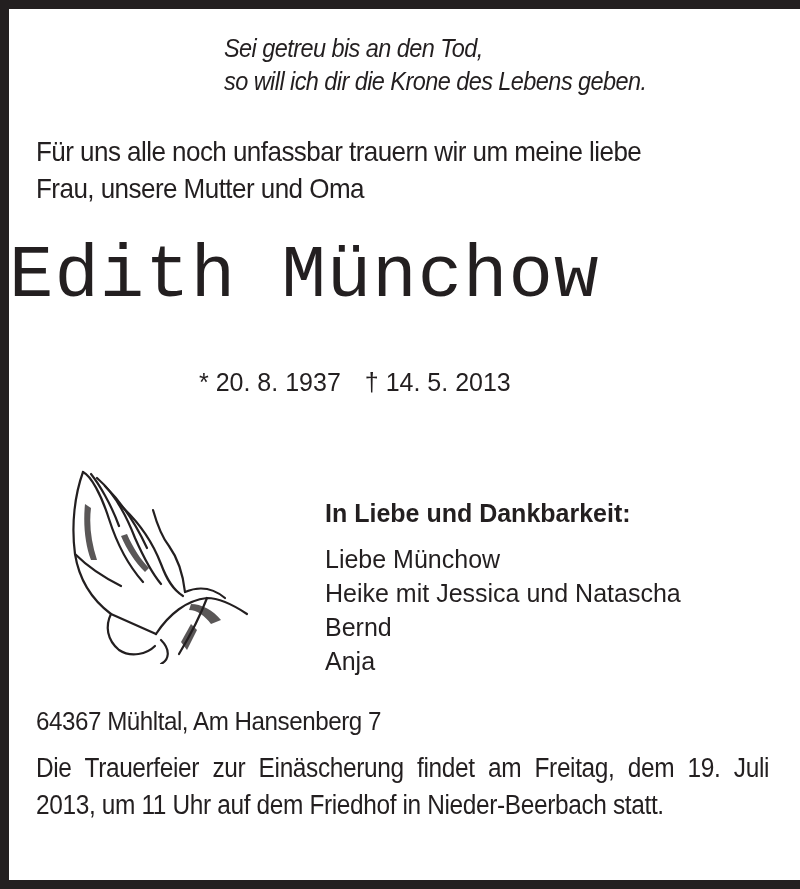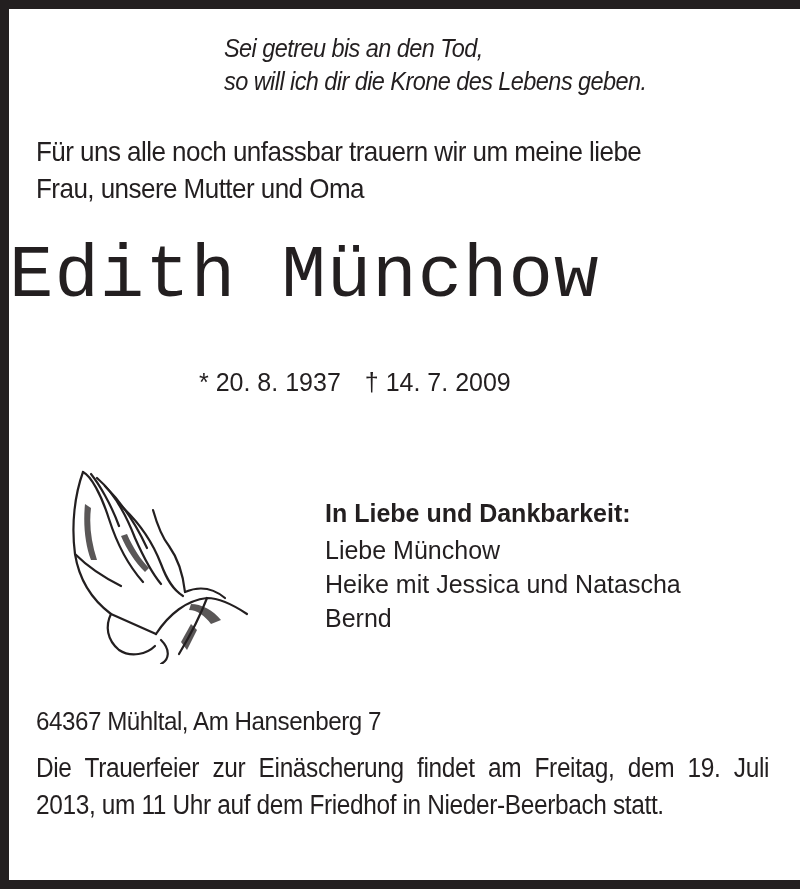--- a/index.html
+++ b/index.html
@@ -27,21 +27,21 @@
     .maiden {
       position: absolute; left: 0; right: 0; top: 317px; text-align: center;
       font-size: 25px; line-height: 32px;
     }
     .dates {
       position: absolute; left: 190px; top: 357px; font-size: 25px; line-height: 32px;
       display: flex; gap: 24px;
     }
     .hands { position: absolute; left: 52px; top: 455px; width: 190px; height: 200px; }
     .mourners { position: absolute; left: 316px; top: 487px; font-size: 25px; line-height: 34px; }
-    .mourners .head { font-weight: bold; margin-bottom: 3px; }
+    .mourners .head { font-weight: bold; margin-bottom: 12px; }
     .address {
       position: absolute; left: 27px; top: 695px; font-size: 26px; line-height: 34px;
       letter-spacing: -0.5px; transform: scaleX(0.93); transform-origin: left top; white-space: nowrap;
     }
     .ceremony {
       position: absolute; left: 27px; top: 741px; width: 810px; font-size: 27px; line-height: 37px;
       letter-spacing: -0.4px; transform: scaleX(0.905); transform-origin: left top;
       text-align: justify; text-align-last: left;
     }
   </style>
@@ -55,21 +55,21 @@
   </div>
 
   <div class="intro">
     <div>Für uns alle noch unfassbar trauern wir um meine liebe</div>
     <div>Frau, unsere Mutter und Oma</div>
   </div>
 
   <div class="name">Edith Münchow</div>
   <div class="dates">
     <span>* 20. 8. 1937</span>
-    <span>† 14. 7. 2009</span>
+    <span>† 14. 5. 2013</span>
   </div>
 
   <svg class="hands" viewBox="0 0 190 200">
     <g fill="none" stroke="#231f20" stroke-width="2.2" stroke-linecap="round" stroke-linejoin="round">
       <path d="M22 8 C14 30 10 60 14 90 C18 115 30 135 50 150 L95 170"></path>
       <path d="M22 8 C30 12 40 30 48 55 C56 80 66 100 82 118"></path>
       <path d="M30 10 C38 20 50 40 58 62"></path>
       <path d="M36 14 C50 26 64 48 74 74 C82 92 90 108 100 120"></path>
       <path d="M44 22 C60 38 74 58 86 84"></path>
       <path d="M58 40 C76 56 90 74 100 100 C106 116 112 126 122 132"></path>
@@ -87,17 +87,18 @@
       <path d="M130 140 C140 140 152 146 160 156 L150 160 C144 152 136 146 128 146 Z"></path>
       <path d="M120 178 L130 160 L136 166 L126 186 Z"></path>
     </g>
   </svg>
 
   <div class="mourners">
     <div class="head">In Liebe und Dankbarkeit:</div>
     <div>Liebe Münchow</div>
     <div>Heike mit Jessica und Natascha</div>
     <div>Bernd</div>
+    <div>Anja</div>
   </div>
 
   <div class="address">64367 Mühltal, Am Hansenberg 7</div>
   <div class="ceremony">Die Trauerfeier zur Einäscherung findet am Freitag, dem 19. Juli 2013, um 11 Uhr auf dem Friedhof in Nieder-Beerbach statt.</div>
 </div>
 
 </body></html>

